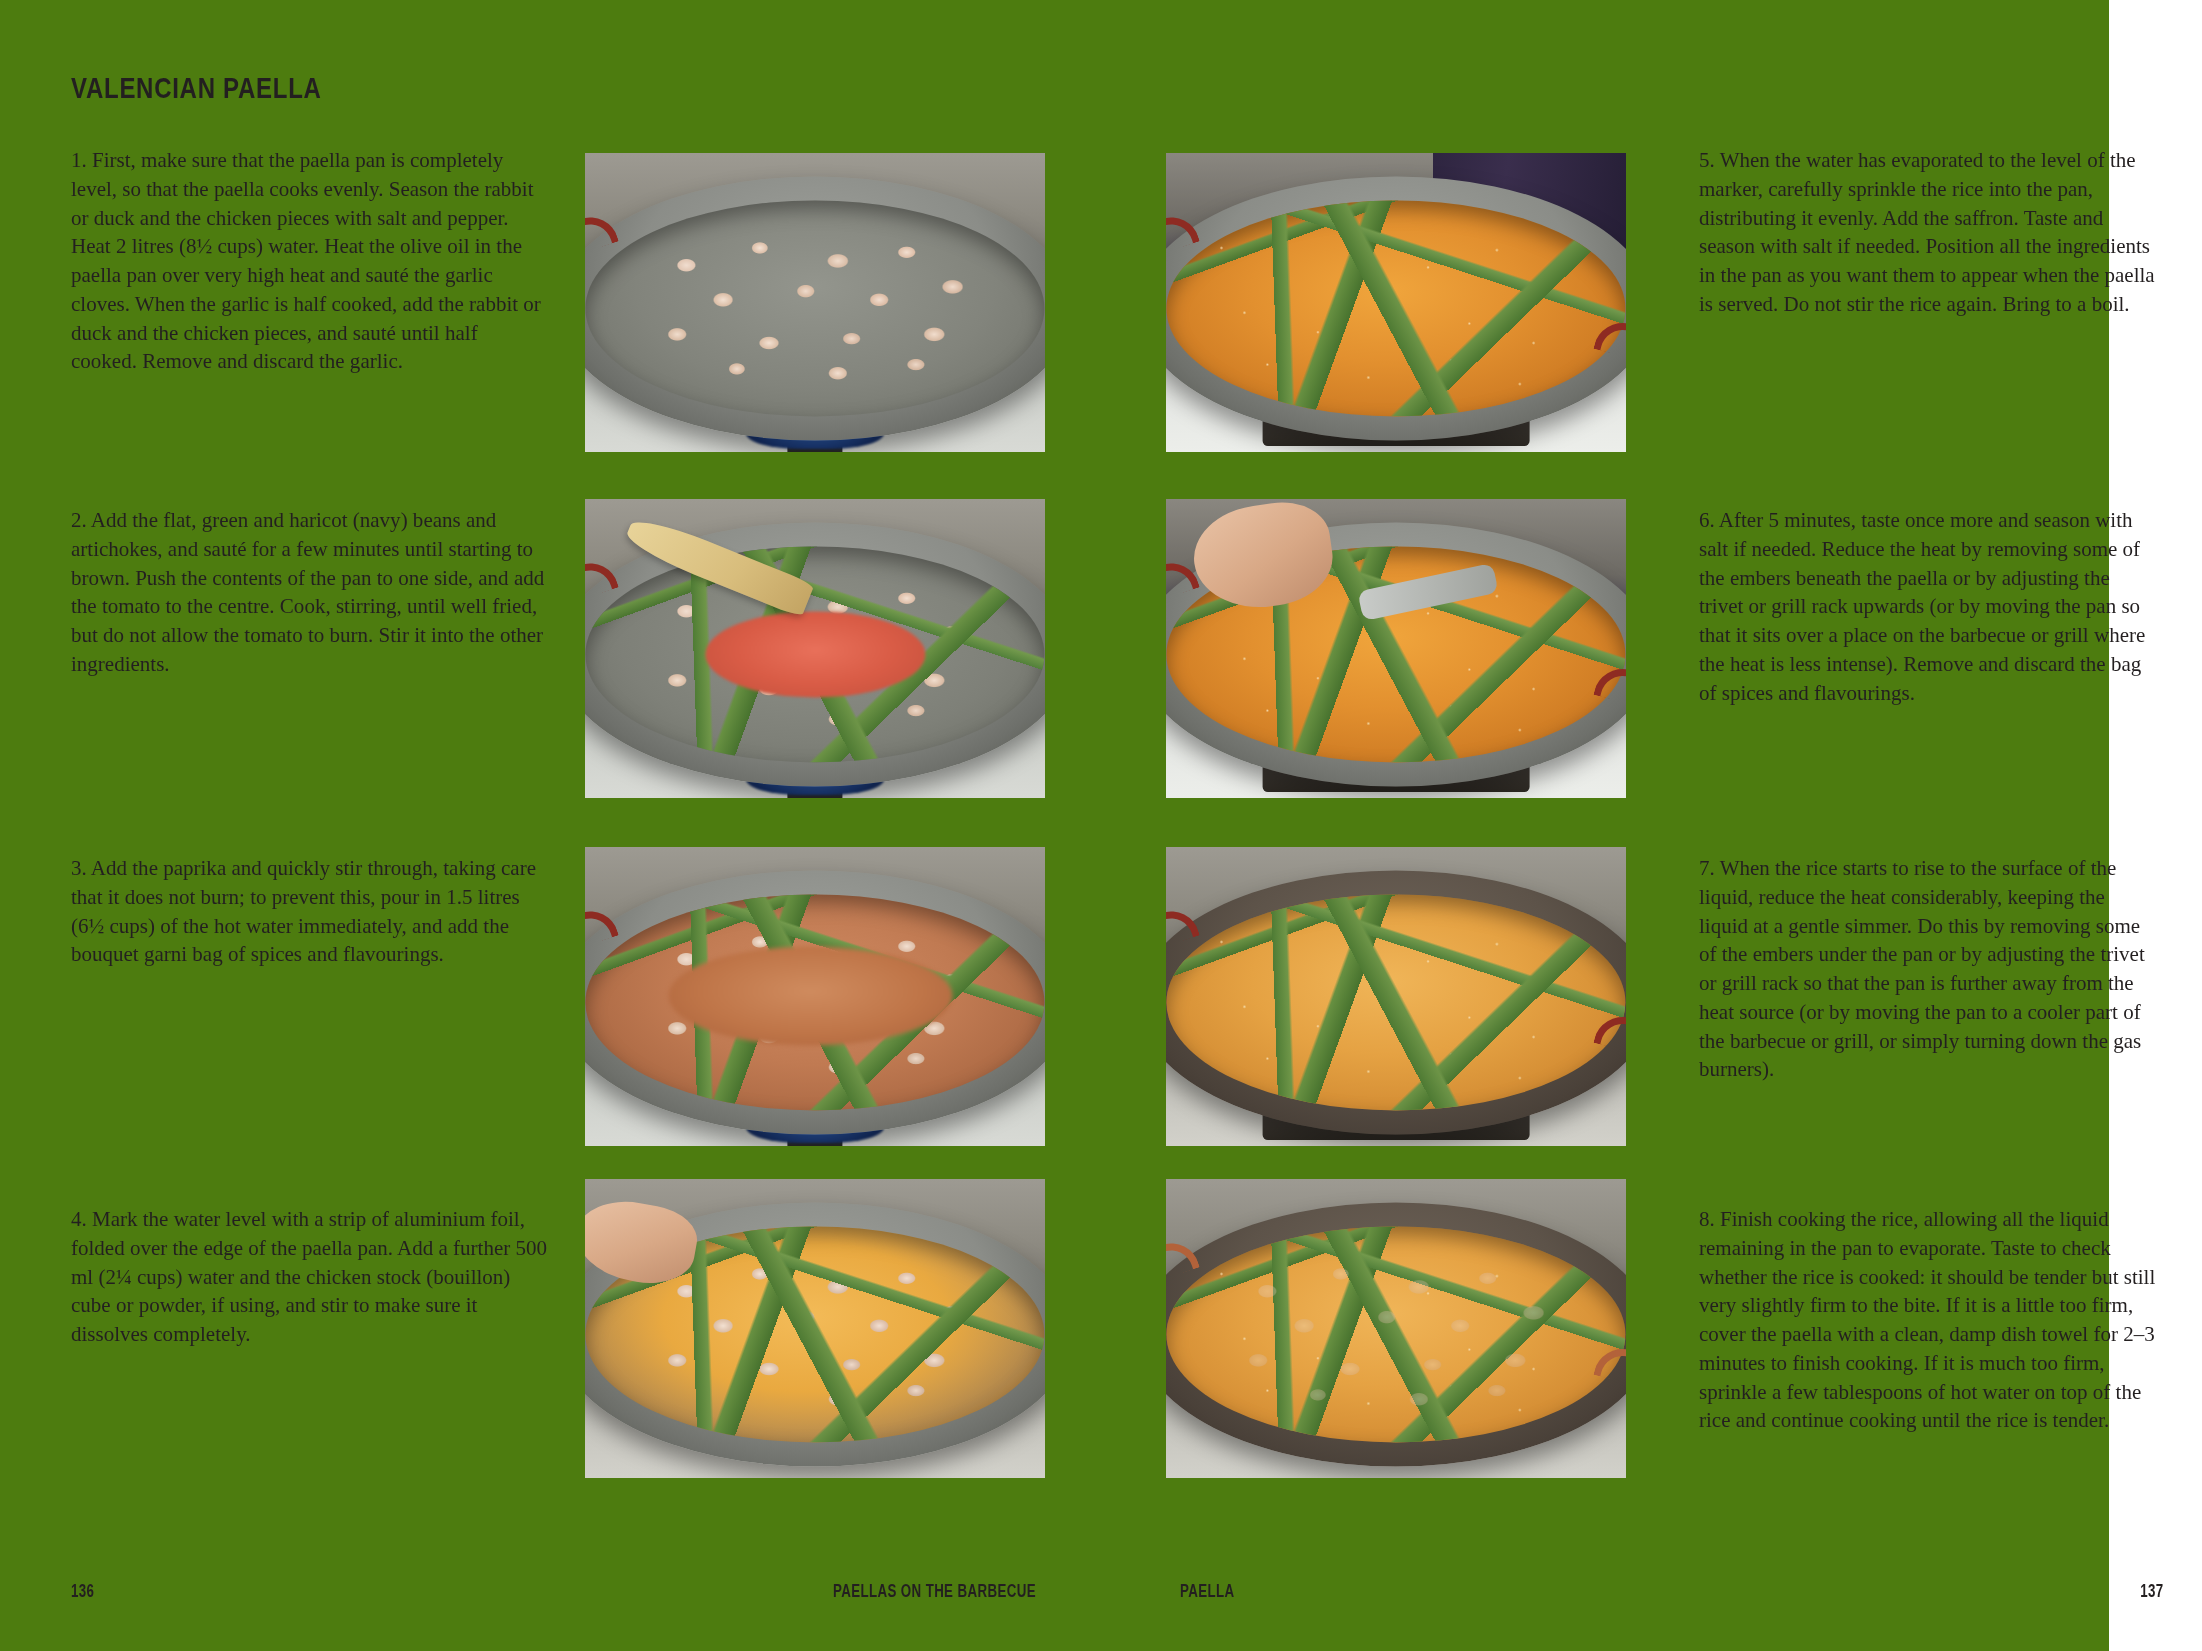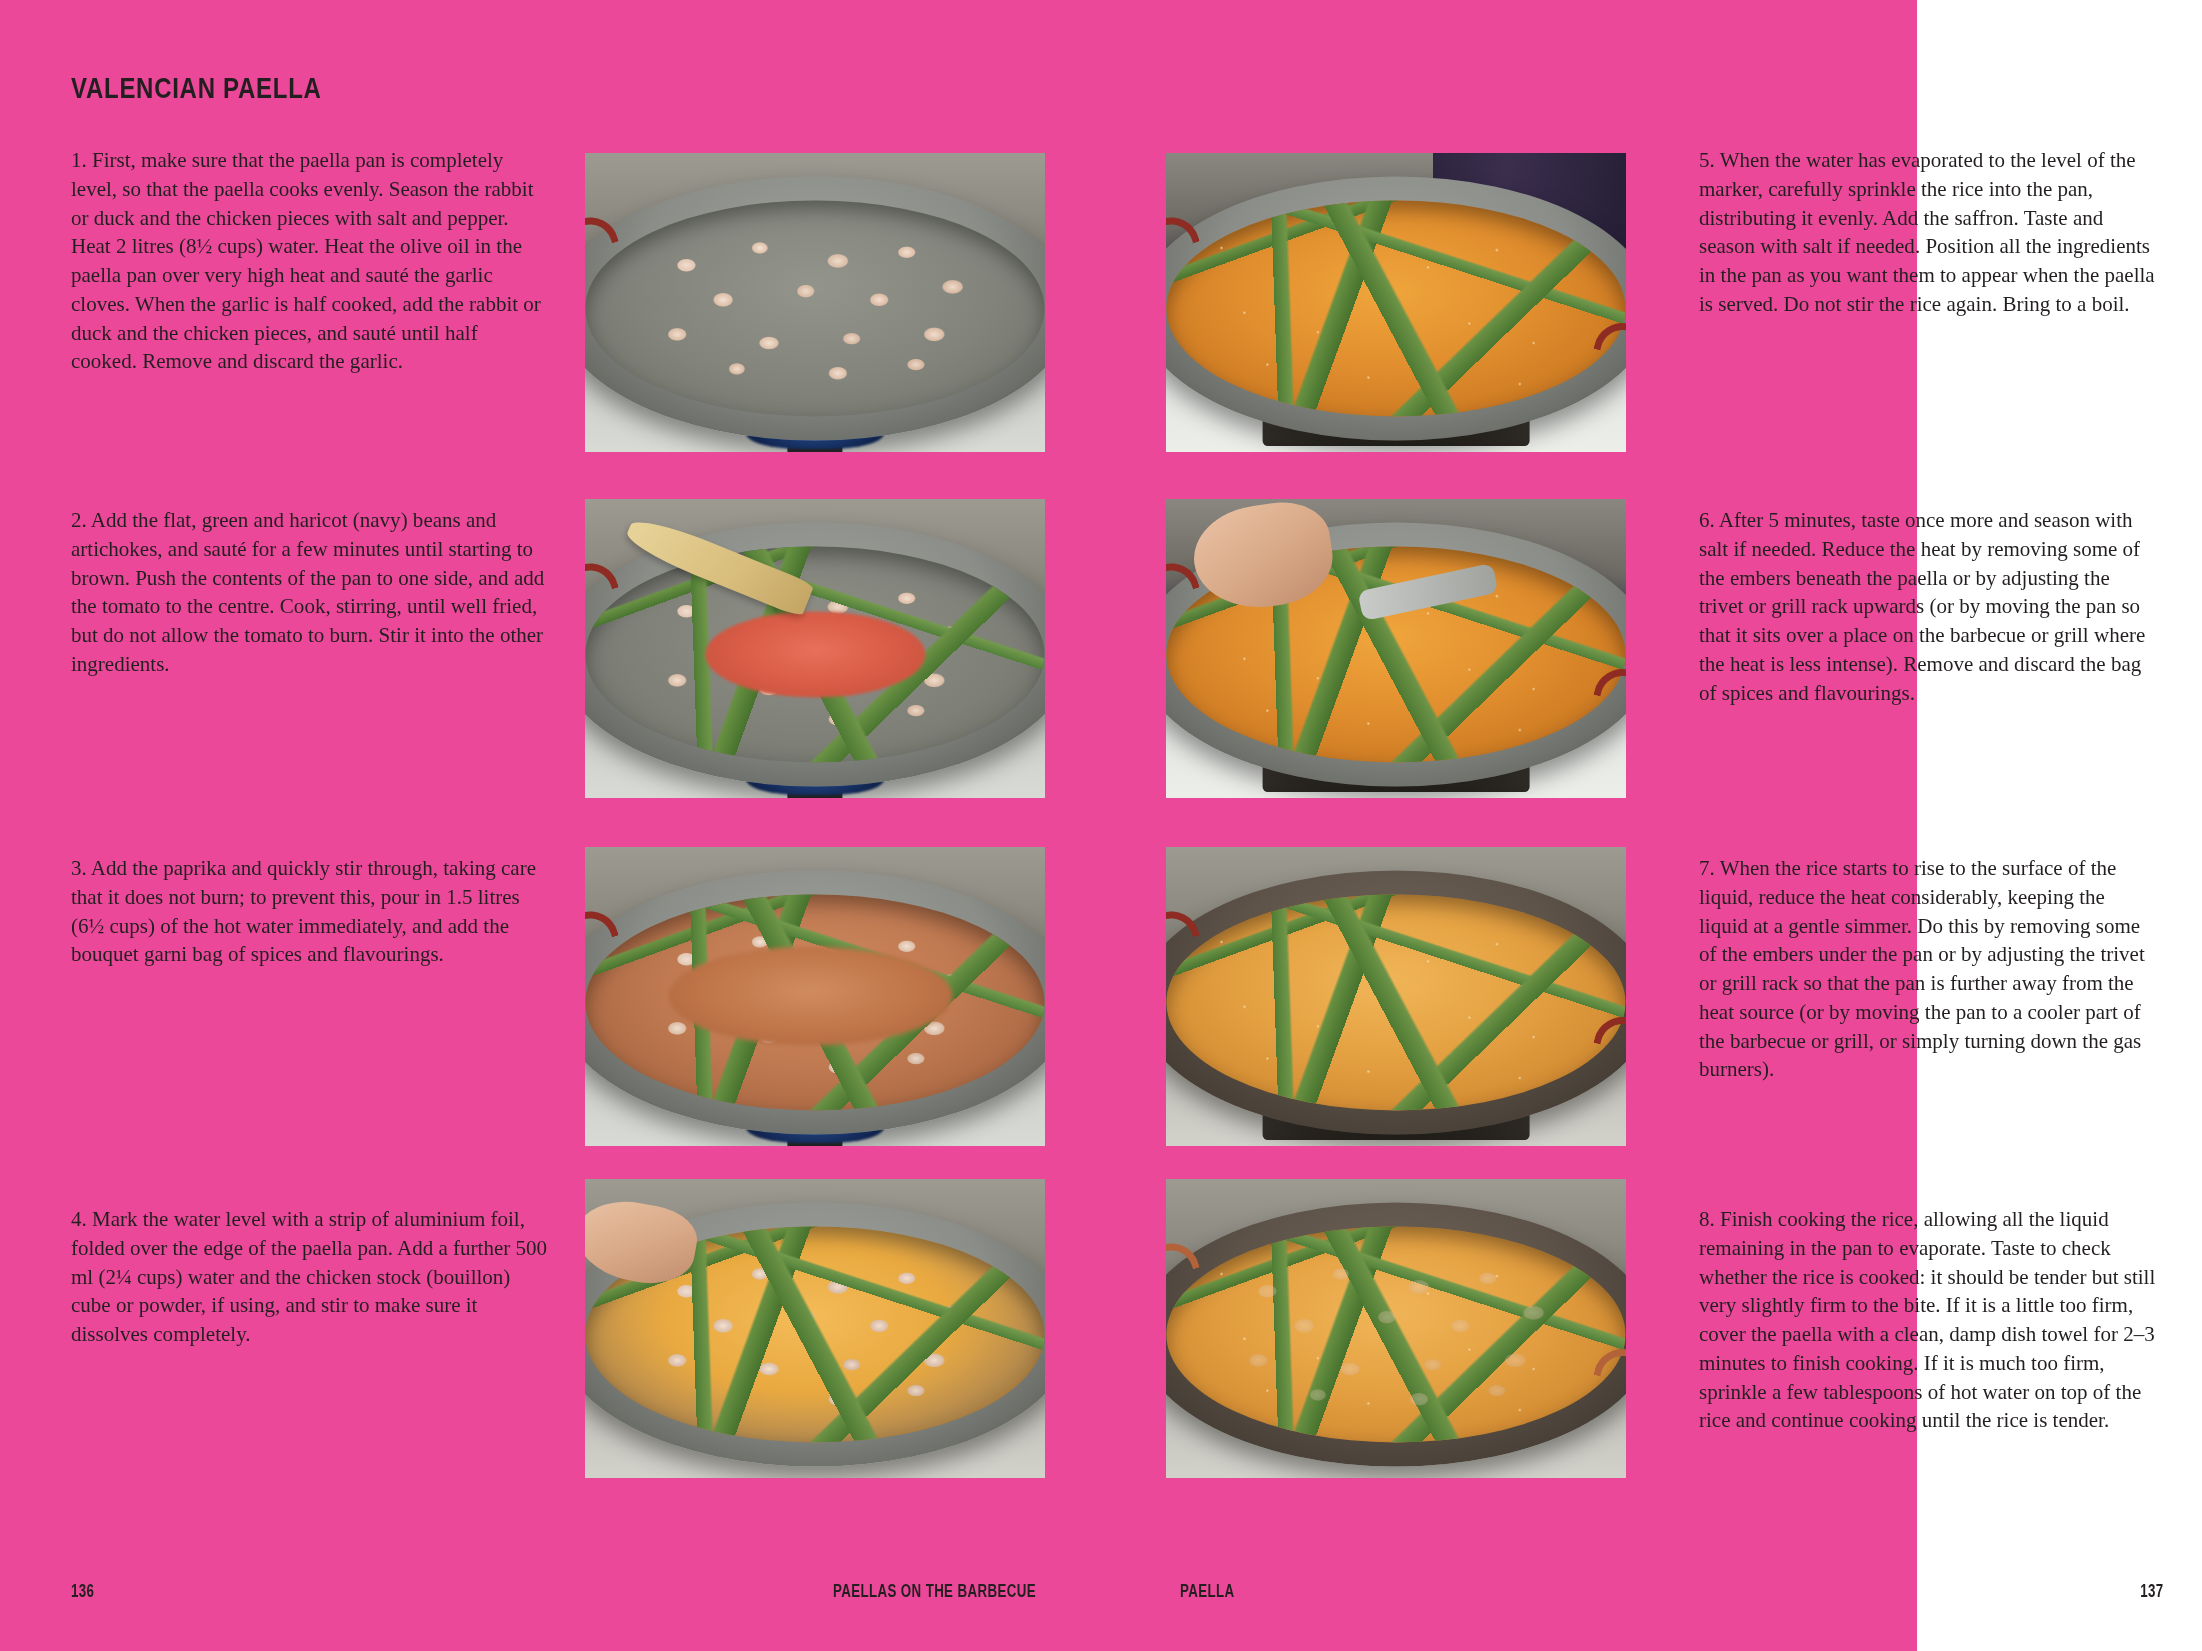--- a/index.html
+++ b/index.html
@@ -1,18 +1,18 @@
 <!DOCTYPE html>
 <html style="font-size:13.8px"><head>
 <meta charset="utf-8">
 <style>
   html,body{margin:0;padding:0;background:#ffffff;}
   body{width:2203px;height:1652px;overflow:hidden;font-family:"Liberation Serif",serif;color:#1a1a1a;}
 
-  .spread{position:relative;width:1917px;height:1652px;background:#ec4899;}
+  .spread{position:relative;width:2109px;height:1652px;background:#4d7c0f;}
 
   
   .page-title{
     position:absolute;left:71px;top:71px;
     font-family:"Liberation Sans",sans-serif;
     font-weight:700;font-size:30px;letter-spacing:0.9px;
     color:#231f20;
     transform:scaleX(0.80);transform-origin:left top;
     white-space:nowrap;
   }

